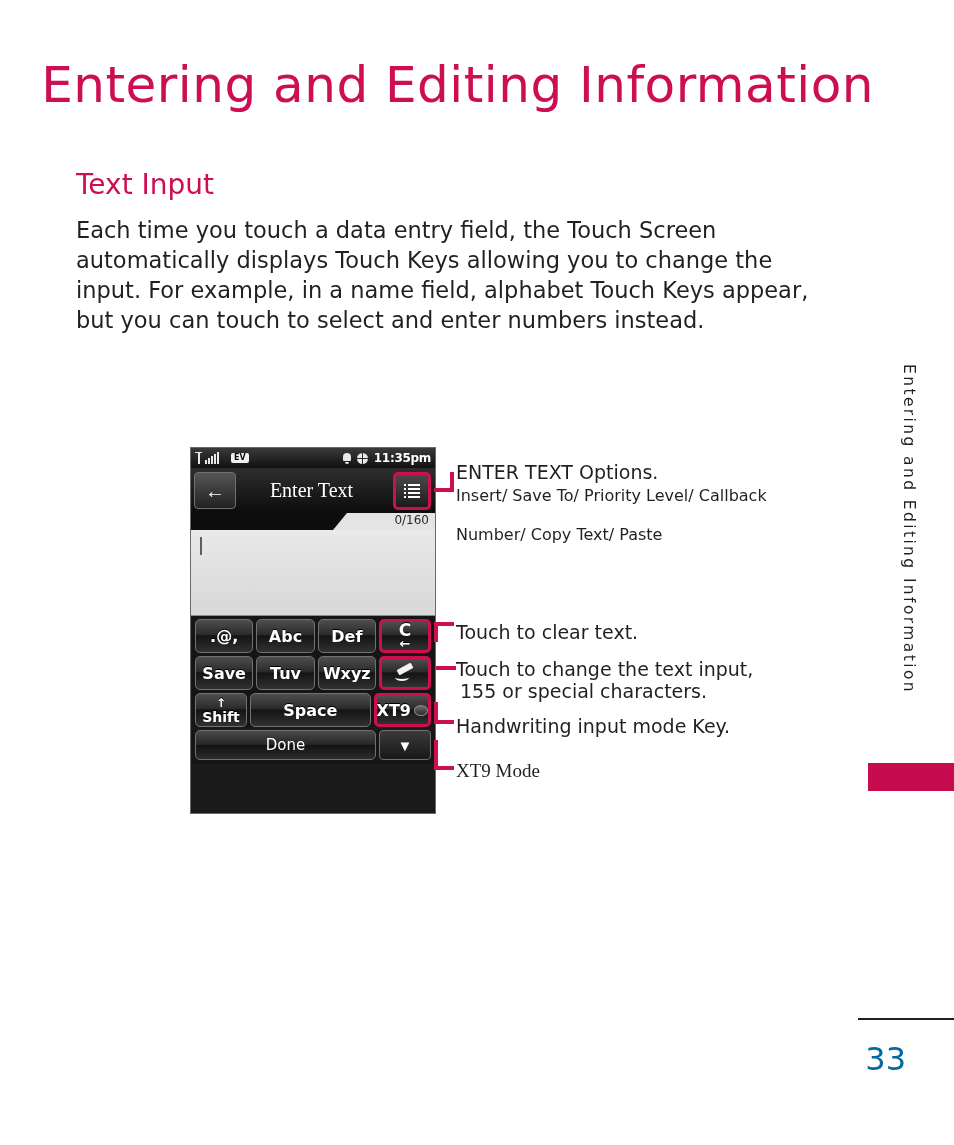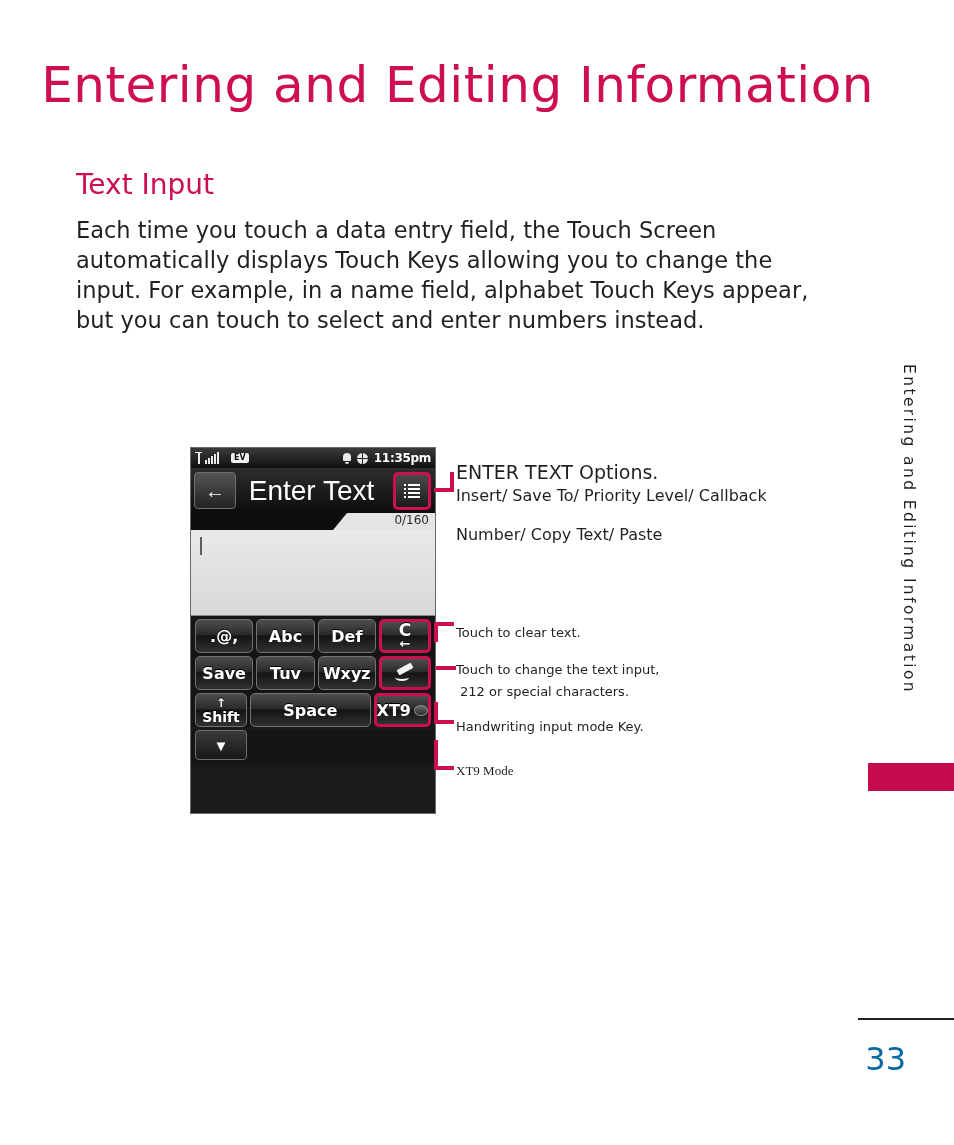--- a/index.html
+++ b/index.html
@@ -132,22 +132,22 @@
     background: linear-gradient(#555, #222);
     border: 1px solid #6f6f6f;
     border-radius: 4px;
     display: flex; align-items: center; justify-content: center;
     color: #fff; font-size: 20px; line-height: 1;
   }
   .screen-title {
     flex: 1;
     text-align: center;
     color: #ffffff;
-    font-size: 28px;
-    font-family: Liberation Sans, sans-serif;
+    font-size: 20px;
+    font-family: Liberation Serif, serif;
     margin-left: -6px;
   }
   .menu-btn {
     width: 38px; height: 38px;
     margin-right: 4px;
     background: linear-gradient(#4a4a4a, #1b1b1b);
     border: 3px solid #CE0E53;
     border-radius: 5px;
     display: flex; align-items: center; justify-content: center;
   }
@@ -262,21 +262,21 @@
   }
 
   
   .annot {
     position: absolute;
     color: #231f20;
     font-family: "DejaVu Sans", sans-serif;
   }
   .a-title { font-size: 19px; line-height: 24px; }
   .a-sub   { font-size: 16px; line-height: 22px; }
-  .a-line  { font-size: 13px; line-height: 23px; }
+  .a-line  { font-size: 19px; line-height: 23px; }
 
   .leader { position: absolute; }
   .leader b {
     display: block; position: absolute; background: #CE0E53;
   }
 
   
   .runhead {
     position: absolute;
     right: 36px;
@@ -397,20 +397,21 @@
       </div>
       <div class="key space">Space</div>
       <div class="key side hl">
         <span>XT9</span>
         <span class="xt9-dot"></span>
       </div>
     </div>
   </div>
 
   <div class="done-row">
+    <div class="done-btn">Done</div>
     <div class="down-btn">
       <span>▼</span>
     </div>
   </div>
 </div>
 
 <div class="leader" style="left:434px; top:472px; width:20px; height:20px;">
   <b style="left:16px; top:0; width:4px; height:20px;"></b>
   <b style="left:0px; top:16px; width:20px; height:4px;"></b>
 </div>
@@ -434,21 +435,21 @@
   <b style="left:0px; top:26px; width:20px; height:4px;"></b>
 </div>
 
 <div class="annot a-title" style="left:456px; top:460px;">ENTER TEXT Options.</div>
 <div class="annot a-sub" style="left:456px; top:485px;">Insert/ Save To/ Priority Level/ Callback</div>
 <div class="annot a-sub" style="left:456px; top:524px;">Number/ Copy Text/ Paste</div>
 
 <div class="annot a-line" style="left:456px; top:621px;">Touch to clear text.</div>
 
 <div class="annot a-line" style="left:456px; top:658px;">Touch to change the text input,</div>
-<div class="annot a-line" style="left:460px; top:680px;">212 or special characters.</div>
+<div class="annot a-line" style="left:460px; top:680px;">155 or special characters.</div>
 
 <div class="annot a-line" style="left:456px; top:715px;">Handwriting input mode Key.</div>
 
 <div class="annot a-line" style="left:456px; top:759px;font-family:Liberation Serif, serif;">XT9 Mode</div>
 
 <div class="runhead">Entering and Editing Information</div>
 <div class="edge-tab"></div>
 
 <div class="foot-rule"></div>
 <div class="page-num">33</div>

